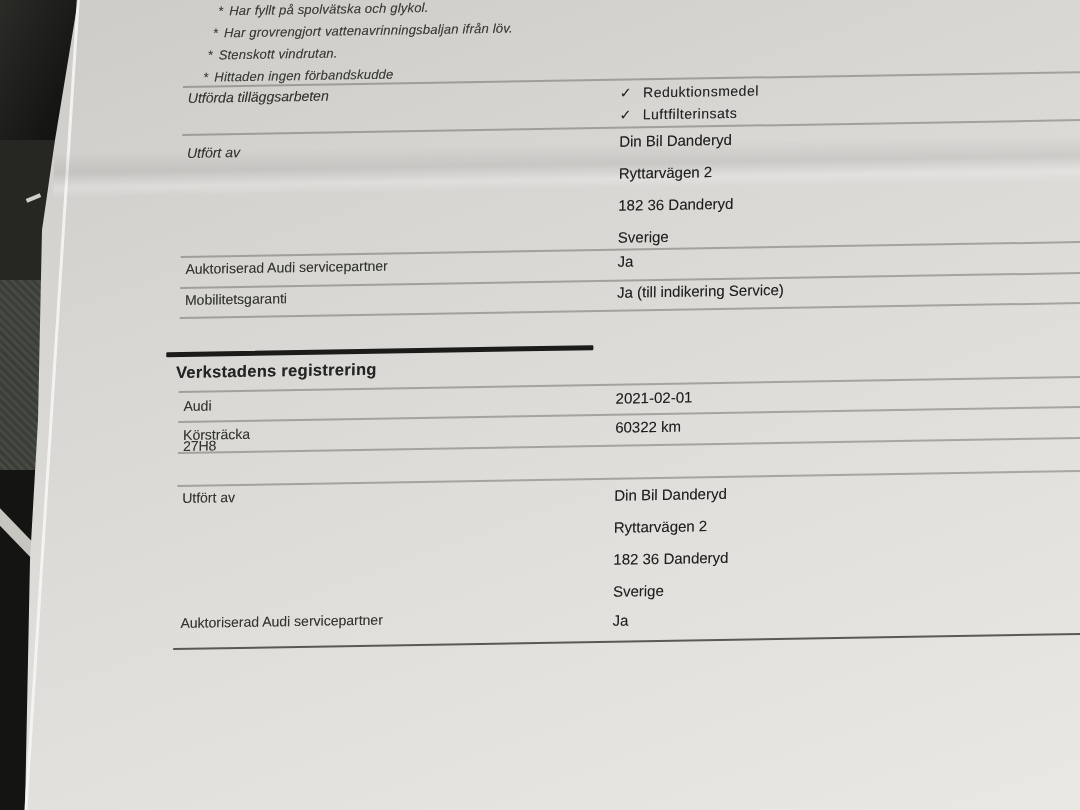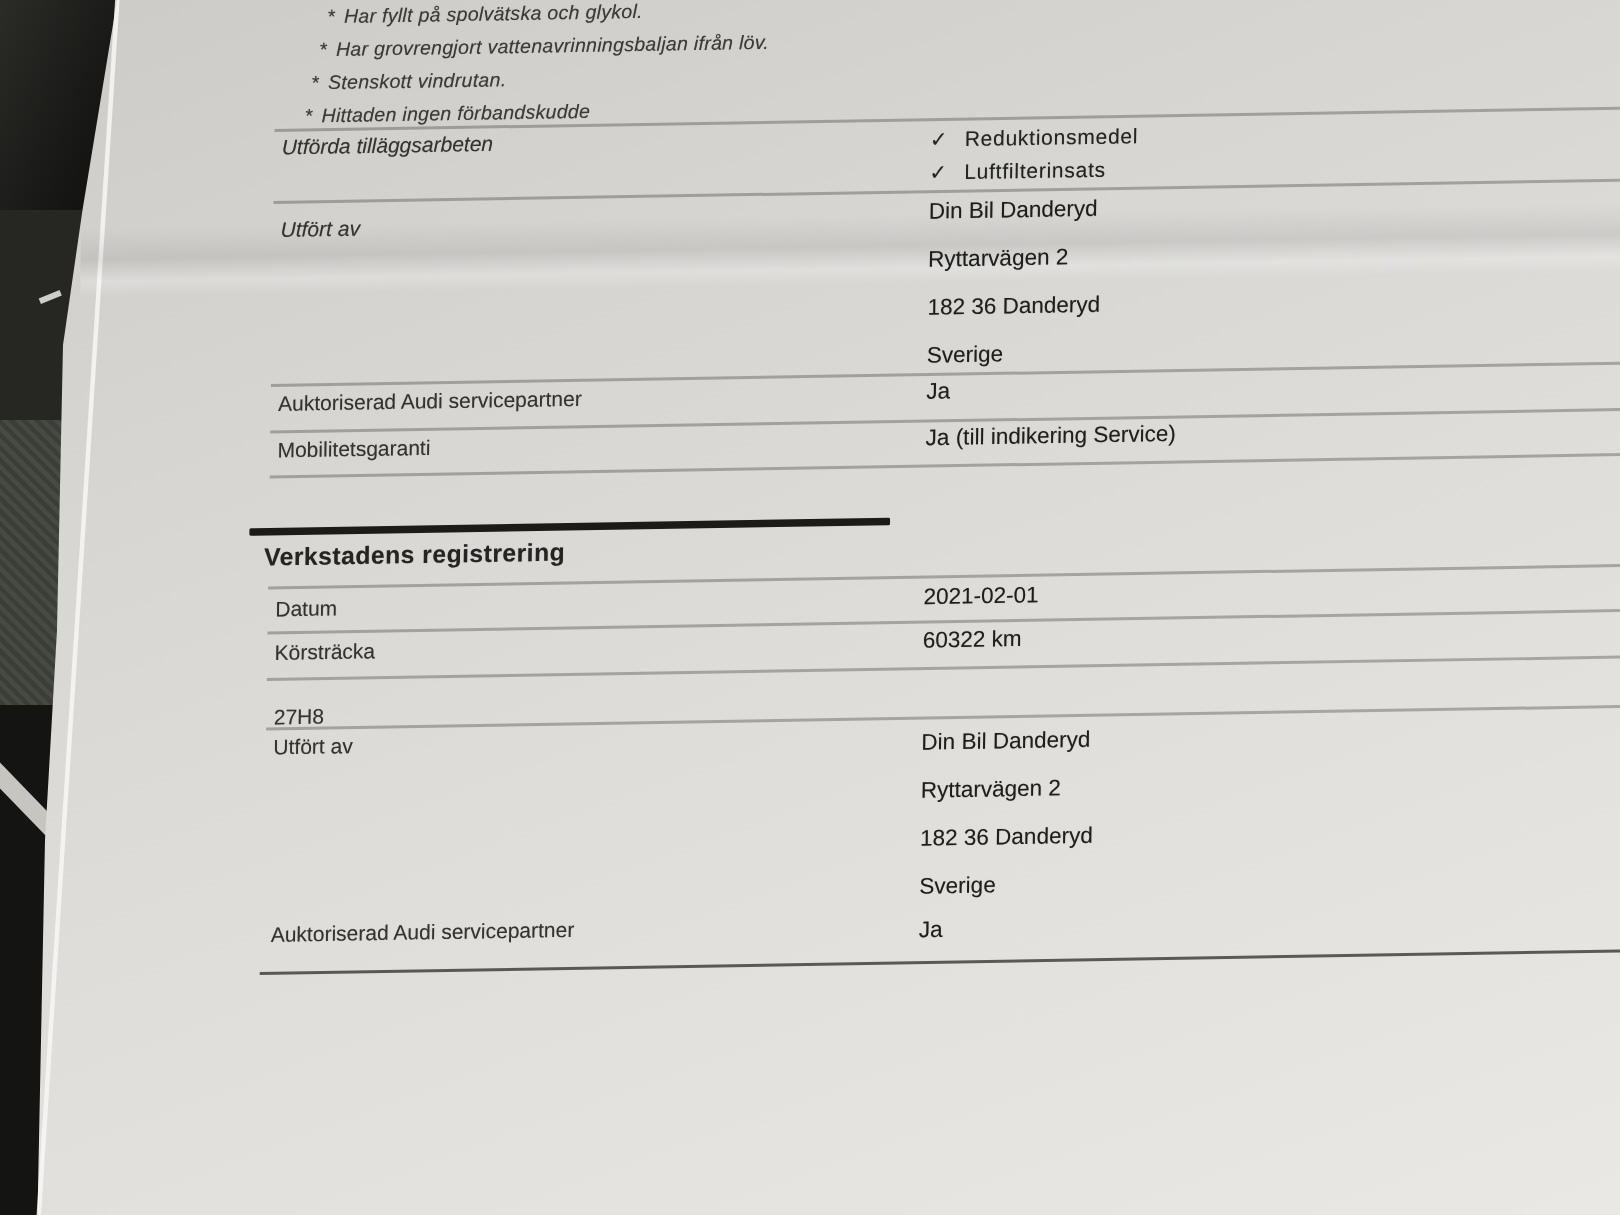--- a/index.html
+++ b/index.html
@@ -115,31 +115,31 @@
   <div class="lbl" style="top:292px">Mobilitetsgaranti</div>
   <div class="val" style="top:291px">Ja (till indikering Service)</div>
 
   <div class="rule" style="top:317px"></div>
 
   <div class="section-bar"></div>
   <div class="section-title">Verkstadens registrering</div>
 
   <div class="rule" style="top:391px"></div>
 
-  <div class="lbl" style="top:398px">Datum</div>
+  <div class="lbl" style="top:398px">Audi</div>
   <div class="val" style="top:397px">2021-02-01</div>
 
   <div class="rule" style="top:421px"></div>
 
   <div class="lbl" style="top:427px">Körsträcka</div>
   <div class="val" style="top:426px">60322 km</div>
 
   <div class="rule" style="top:452px"></div>
 
-  <div class="lbl" style="top:470px">27H8</div>
+  <div class="lbl" style="top:438px">27H8</div>
 
   <div class="rule" style="top:485px"></div>
 
   <div class="lbl" style="top:490px">Utfört av</div>
   <div class="val" style="top:494px">Din Bil Danderyd</div>
   <div class="val" style="top:526px">Ryttarvägen 2</div>
   <div class="val" style="top:558px">182 36 Danderyd</div>
   <div class="val" style="top:590px">Sverige</div>
 
   <div class="lbl" style="top:615px">Auktoriserad Audi servicepartner</div>

